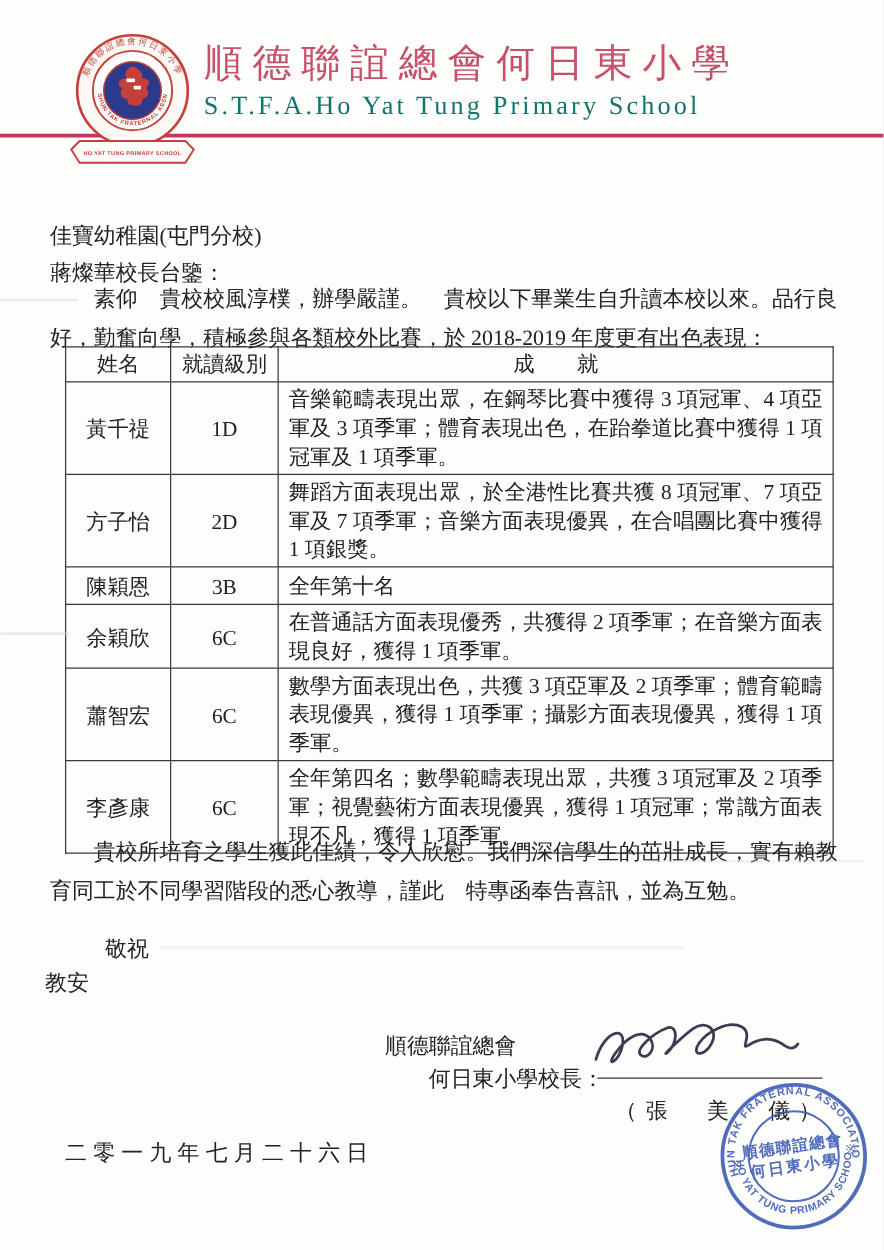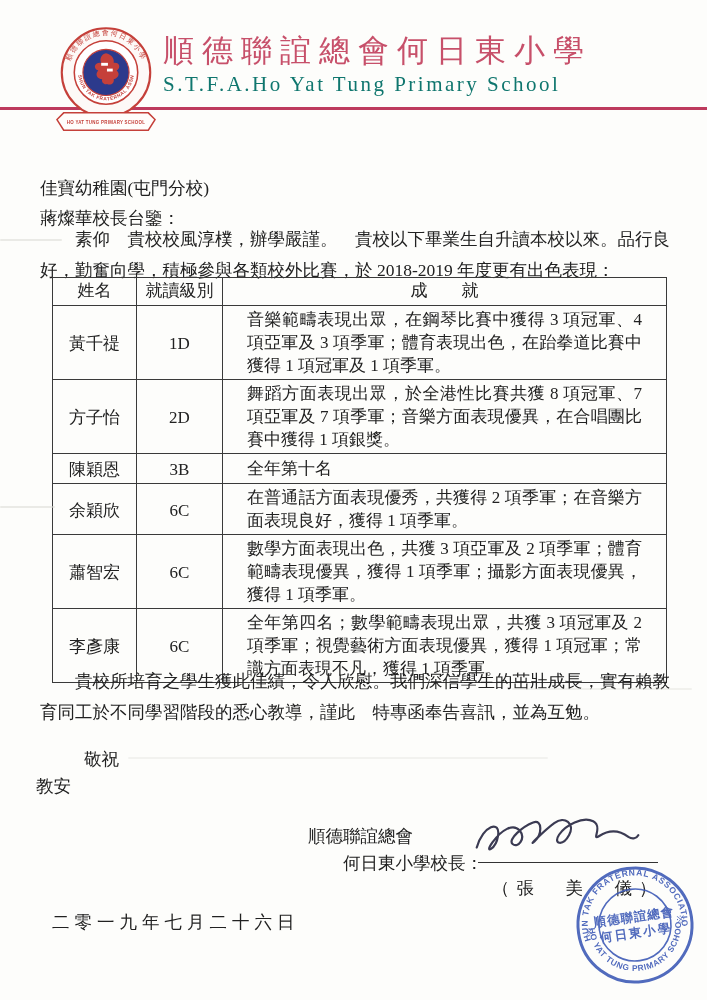--- a/index.html
+++ b/index.html
@@ -39,23 +39,23 @@
   
   table.achv{
     position:absolute;left:52px;top:277px;width:615px;
     border-collapse:collapse;table-layout:fixed;
     font-size:17px;
   }
   table.achv td,table.achv th{
     border:1.5px solid #3a3a3a;line-height:23px;
     font-weight:normal;vertical-align:middle;
   }
-  table.achv th{padding:2px 4px;font-family:Liberation Mono, monospace;}
+  table.achv th{padding:2px 4px;}
   td.c-name,td.c-class{text-align:center;padding:2px 15px;vertical-align:top;padding-top:4px;}
-  td.c-achv{text-align:justify;padding:2px 24px;}
+  td.c-achv{text-align:justify;padding:2px 8px;}
   
   .wish1{left:84px;top:735px;}
   .wish2{left:36px;top:762px;}
   .sig-org{left:308px;top:812px;}
   .sig-title{left:343px;top:839px;}
   .sig-line{left:478px;top:838px;width:180px;height:24px;border-bottom:1.5px solid #333;}
   .sig-name{left:492px;top:864px;letter-spacing:7px;}
   .sig-hand{left:468px;top:808px;z-index:3;transform:rotate(-4deg);}
   .date{left:52px;top:898px;letter-spacing:5px;}
   .stamp{left:560px;top:850px;z-index:4;opacity:.88;transform:rotate(-8deg);}

